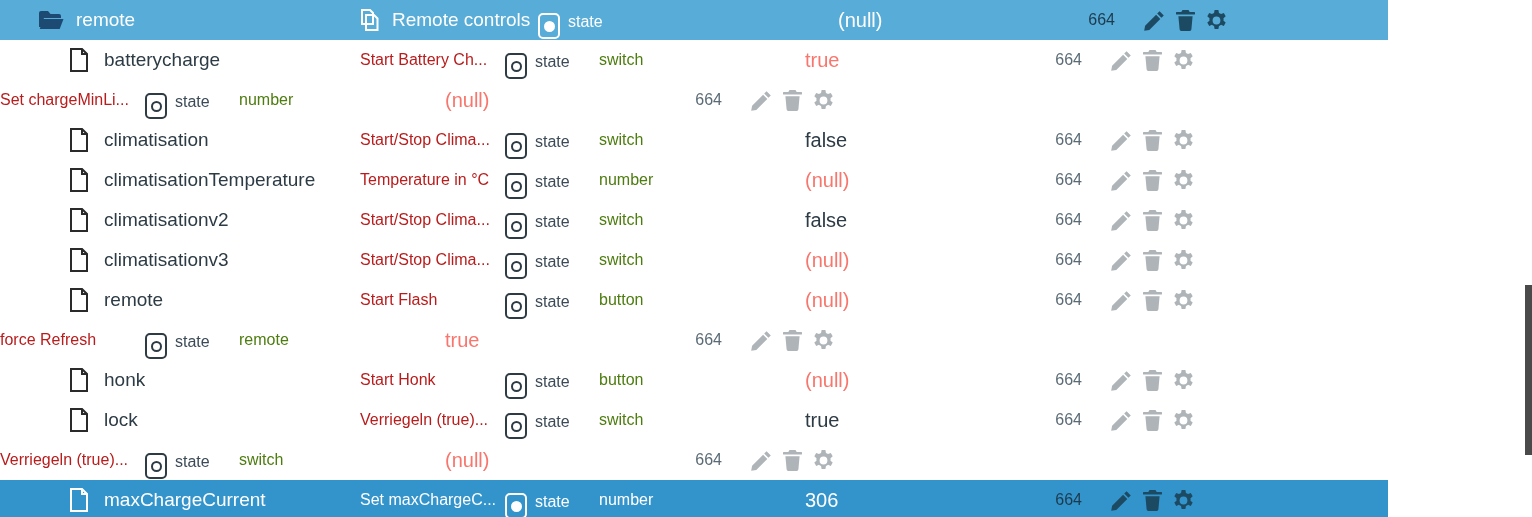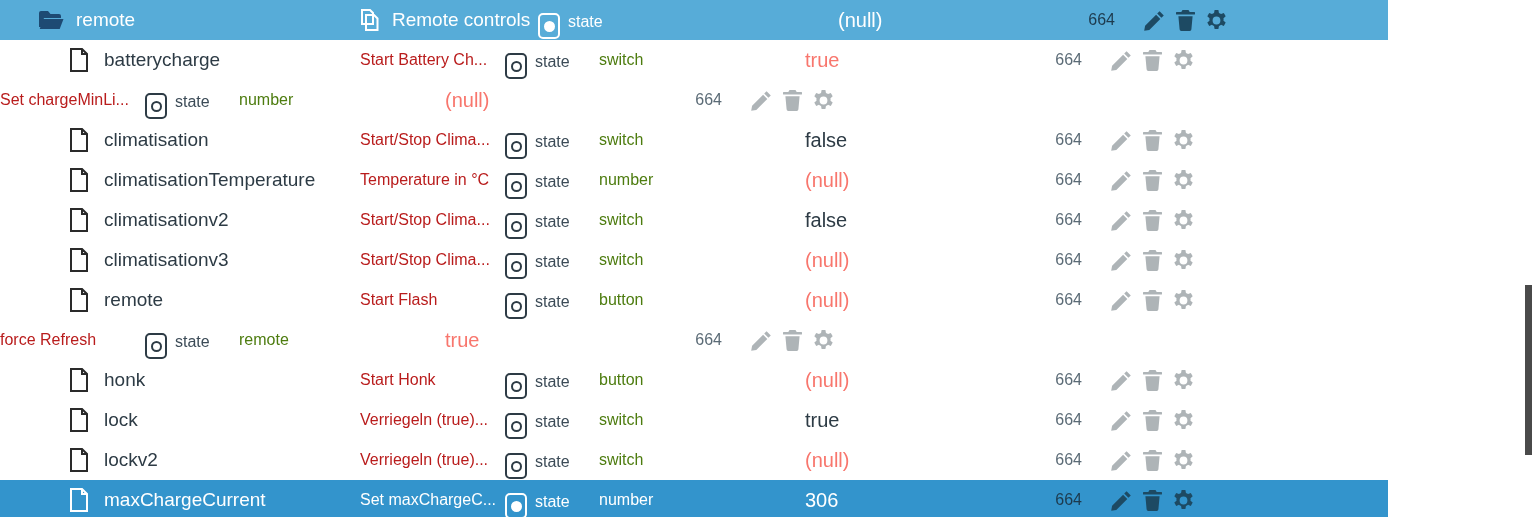--- a/index.html
+++ b/index.html
@@ -647,28 +647,20 @@
           <div class="act" title="Settings">
             <span>
               <svg width="21" height="21" viewBox="0 0 21 21">
                 <path d="M8.6 0 h3.8 l0.55 2.9 a8 8 0 0 1 2.1 1.22 l2.75 -1.05 l1.9 3.3 l-2.2 1.9 a8 8 0 0 1 0 2.45 l2.2 1.9 l-1.9 3.3 l-2.75 -1.05 a8 8 0 0 1 -2.1 1.22 l-0.55 2.9 h-3.8 l-0.55 -2.9 a8 8 0 0 1 -2.1 -1.22 l-2.75 1.05 l-1.9 -3.3 l2.2 -1.9 a8 8 0 0 1 0 -2.45 l-2.2 -1.9 l1.9 -3.3 l2.75 1.05 a8 8 0 0 1 2.1 -1.22 z M10.5 6.6 a3.9 3.9 0 1 0 0 7.8 a3.9 3.9 0 0 0 0 -7.8 z"></path>
               </svg>
             </span>
           </div>
         </div>
       </div>
       <div class="row normal">
-        <div class="c-name indent-1">
-          <div class="icon-slot doc-icon">
-            <svg width="20" height="24" viewBox="0 0 20 24">
-              <path d="M2 1 h11 l5 5 v17 h-16 z M13 1 v5 h5"></path>
-            </svg>
-          </div>
-          <span class="name-text">lockv2</span>
-        </div>
         <div class="c-desc">Verriegeln (true)...</div>
         <div class="c-state">
           <div class="state-box">
             <div class="state-dot"></div>
           </div>
           <span class="state-label">state</span>
         </div>
         <div class="c-type">switch</div>
         <div class="c-value stale">(null)</div>
         <div class="c-num">664</div>

